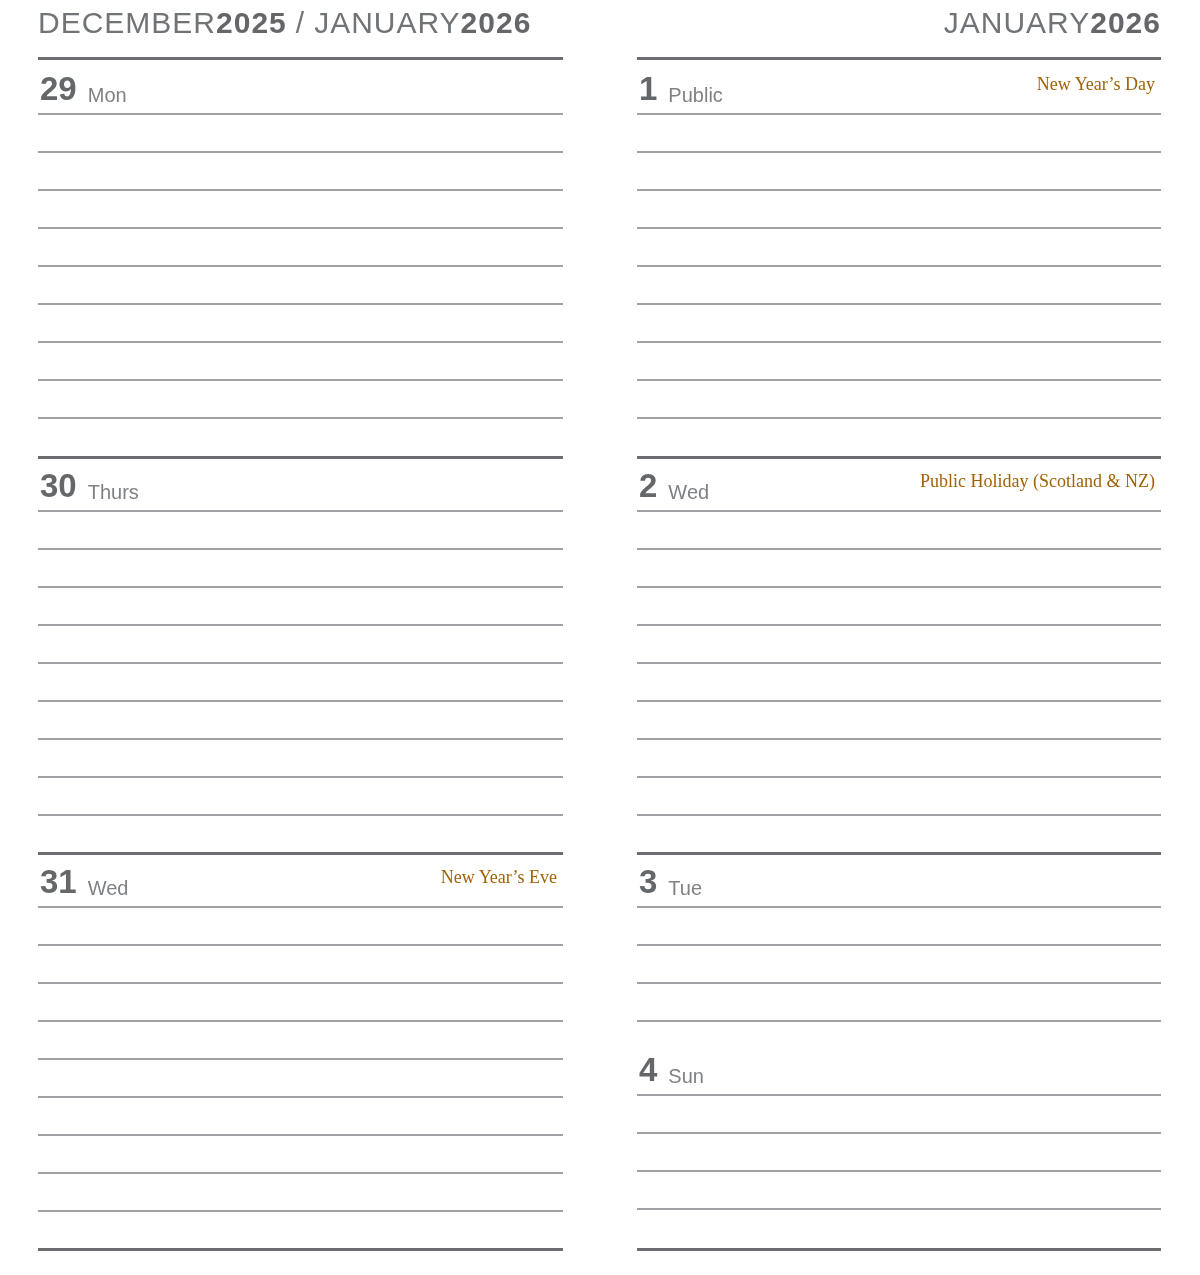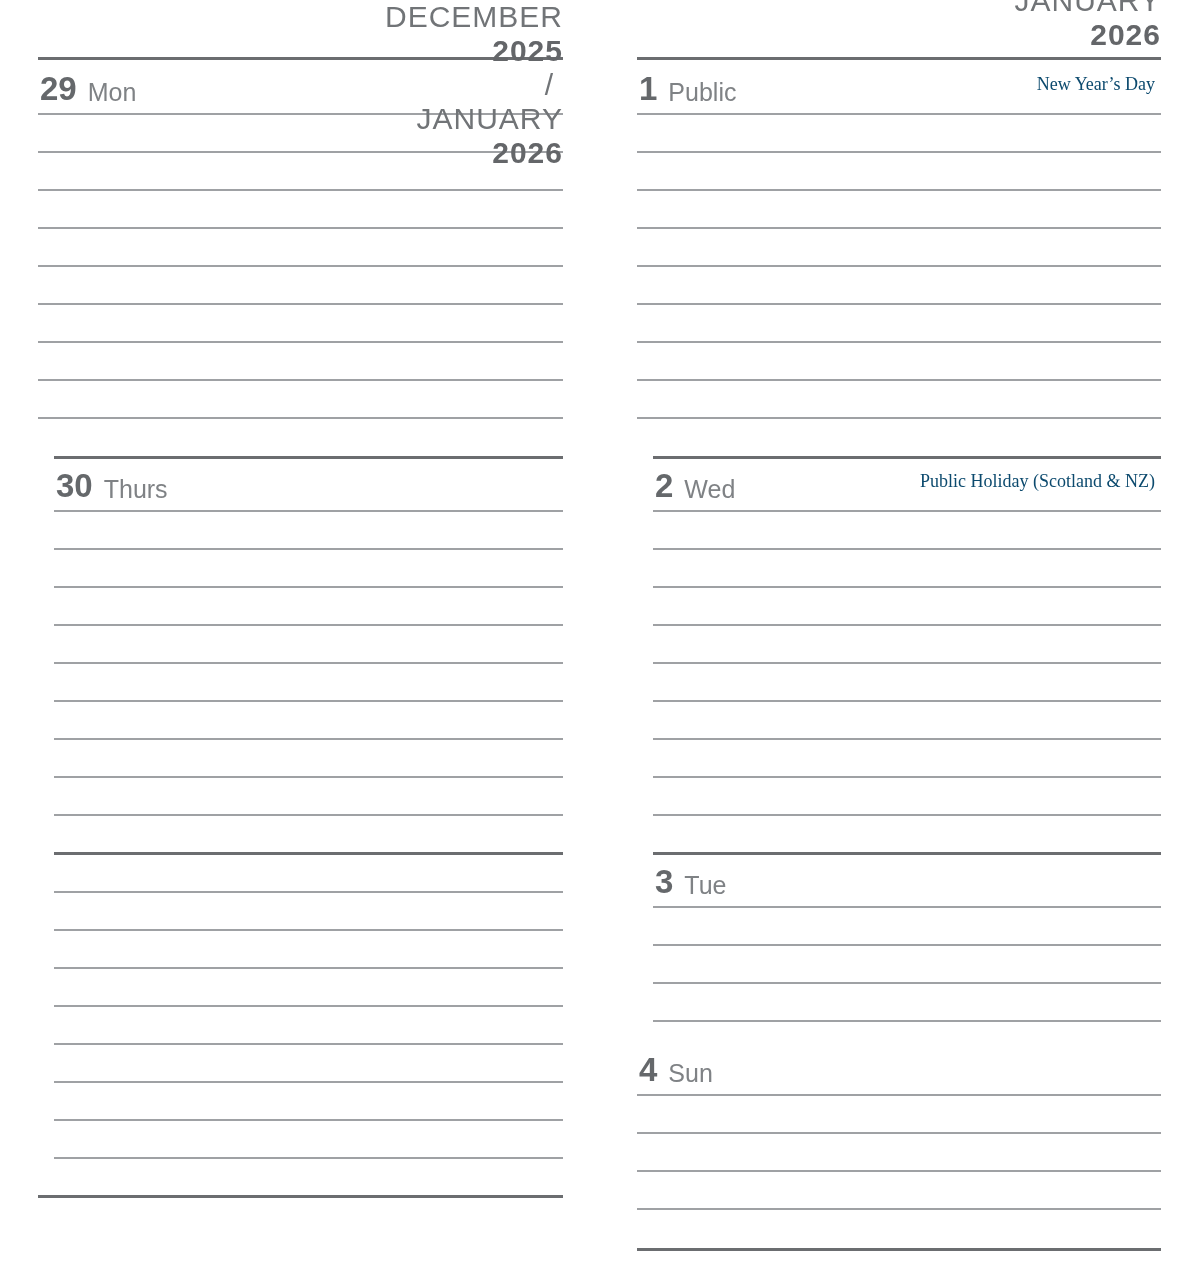--- a/index.html
+++ b/index.html
@@ -14,64 +14,63 @@
   .col { position: absolute; top: 0; box-sizing: border-box; border-bottom: 3px solid #6b6d70; }
   .col-left  { left: 38px;  width: 525px; }
   .col-right { left: 637px; width: 524px; }
 
   .page-header {
     box-sizing: border-box;
     height: 60px;
     border-bottom: 3px solid #6b6d70;
     display: flex;
     align-items: flex-end;
-    padding-bottom: 5px;
+    padding-bottom: 17px;
     font-size: 30px;
     letter-spacing: 1px;
     color: #717477;
     white-space: nowrap;
-    flex-direction: column;
   }
   .col-right .page-header { justify-content: flex-end; }
   .hdr-year { font-weight: 700; color: #646669; }
   .hdr-sep  { margin: 0 9px; color: #717477; }
 
   .day-section { box-sizing: border-box; }
-  .thick-top { border-top: 3px solid #6b6d70; margin-left: 16px; }
+  .thick-top { border-top: 3px solid #6b6d70; }
 
   .label-row {
     box-sizing: border-box;
     border-bottom: 2px solid #9fa1a4;
     display: flex;
     align-items: flex-end;
     padding: 0 6px 8px 2px;
   }
   .lr-h55 { height: 55px; }
   .lr-h53 { height: 53px; }
   .lr-h74 { height: 74px; }
 
   .num {
     font-size: 33px;
     font-weight: 700;
     color: #65686b;
     line-height: 1;
   }
   .dayname {
-    font-size: 25px;
+    font-size: 20px;
     font-weight: 400;
     color: #7f8285;
     line-height: 1;
     margin-left: 11px;
   }
   .holiday {
     margin-left: auto;
     margin-bottom: 12px;
     font-family: "Liberation Serif", serif;
     font-size: 18px;
-    color: #0c4a6e;
+    color: #a16207;
     line-height: 1;
     white-space: nowrap;
   }
 
   .rule-row {
     box-sizing: border-box;
     height: 38px;
     border-bottom: 2px solid #9fa1a4;
   }
   .gap { box-sizing: border-box; }
@@ -121,20 +120,25 @@
       <div class="rule-row"></div>
       <div class="rule-row"></div>
       <div class="rule-row"></div>
       <div class="rule-row"></div>
       <div class="rule-row"></div>
       <div class="rule-row"></div>
       <div class="gap g36"></div>
     </section>
 
     <section class="day-section thick-top">
+      <div class="label-row lr-h53">
+        <span class="num">31</span>
+        <span class="dayname">Wed</span>
+        <span class="holiday">New Year’s Eve</span>
+      </div>
       <div class="rule-row"></div>
       <div class="rule-row"></div>
       <div class="rule-row"></div>
       <div class="rule-row"></div>
       <div class="rule-row"></div>
       <div class="rule-row"></div>
       <div class="rule-row"></div>
       <div class="rule-row"></div>
       <div class="gap g36"></div>
     </section>

